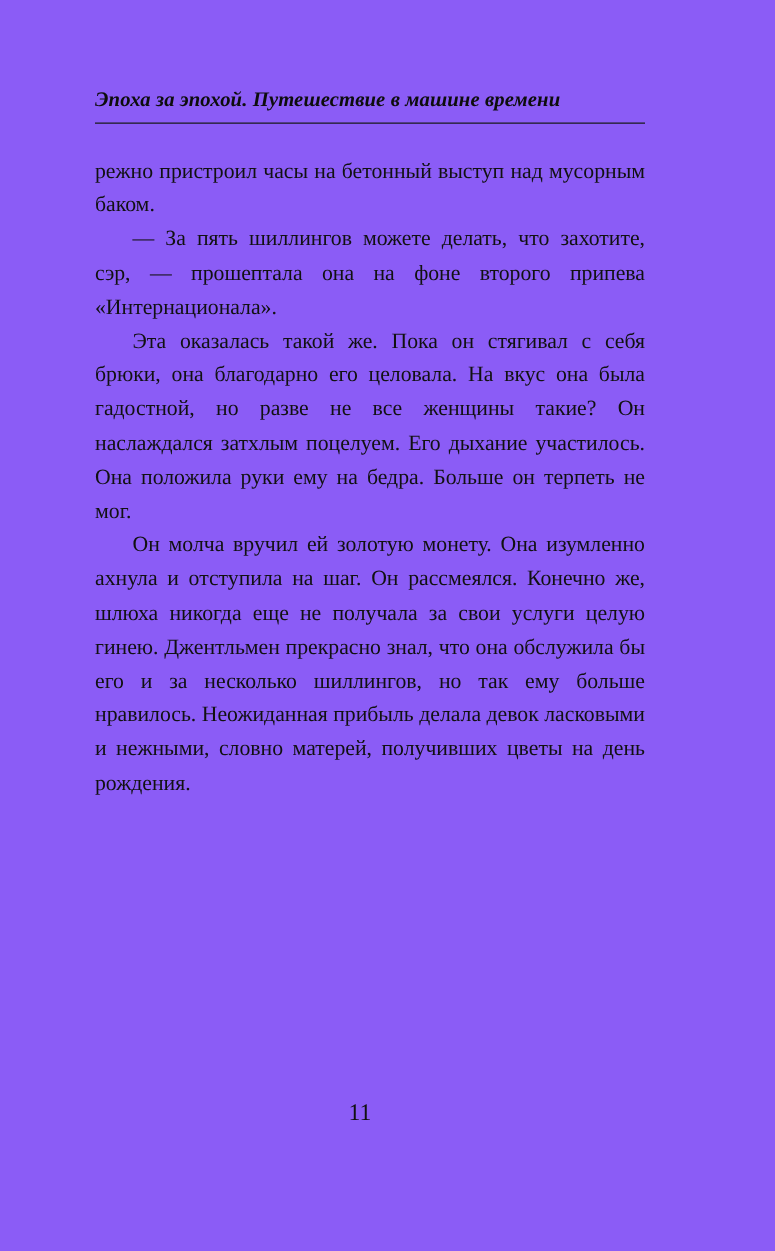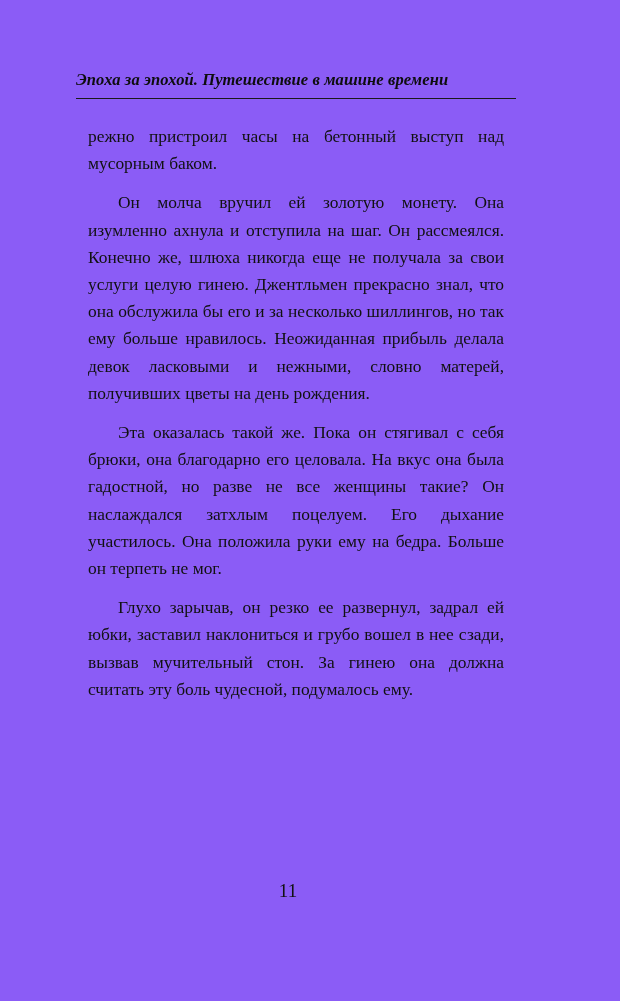--- a/index.html
+++ b/index.html
@@ -40,21 +40,21 @@
     padding-bottom: 8px;
     white-space: nowrap;
   }
   .head-rule {
     border: 0;
     border-top: 1.6px solid #1a1a1a;
     margin: 0 0 24px 0;
     width: 440px;
   }
   .body-text p {
-    margin: 12px;
+    margin: 0;
     font-size: 17.4px;
     line-height: 27.2px;
     text-align: justify;
     text-justify: inter-word;
     color: #111111;
     hyphens: manual;
   }
   .body-text p.first {
     text-indent: 0;
   }
@@ -74,19 +74,19 @@
 </style>
 </head>
 <body>
 
 <div class="page">
   <div class="content">
     <div class="running-head">Эпоха за эпохой. Путешествие в машине времени</div>
     <hr class="head-rule">
     <div class="body-text">
       <p class="first">режно пристроил часы на бетонный выступ над мусорным баком.</p>
+      <p class="indent">— За пять шиллингов можете делать, что захотите, сэр, — прошептала она на фоне второго припева «Интернационала».</p>
+      <p class="indent">Эта оказалась такой же. Пока он стягивал с себя брюки, она благодарно его целовала. На вкус она была гадостной, но разве не все женщины такие? Он наслаждался затхлым поцелуем. Его дыхание участилось. Она положила руки ему на бедра. Больше он терпеть не мог.</p>
       <p class="indent">Он молча вручил ей золотую монету. Она изумленно ахнула и отступила на шаг. Он рассмеялся. Конечно же, шлюха никогда еще не получала за свои услуги целую гинею. Джентльмен прекрасно знал, что она обслужила бы его и за несколько шиллингов, но так ему больше нравилось. Неожиданная прибыль делала девок ласковыми и нежными, словно матерей, получивших цветы на день рождения.</p>
-      <p class="indent">Эта оказалась такой же. Пока он стягивал с себя брюки, она благодарно его целовала. На вкус она была гадостной, но разве не все женщины такие? Он наслаждался затхлым поцелуем. Его дыхание участилось. Она положила руки ему на бедра. Больше он терпеть не мог.</p>
-      <p class="indent">Глухо зарычав, он резко ее развернул, задрал ей юбки, заставил наклониться и грубо вошел в нее сзади, вызвав мучительный стон. За гинею она должна считать эту боль чудесной, подумалось ему.</p>
     </div>
   </div>
   <div class="folio">11</div>
 </div>
 
 </body></html>

